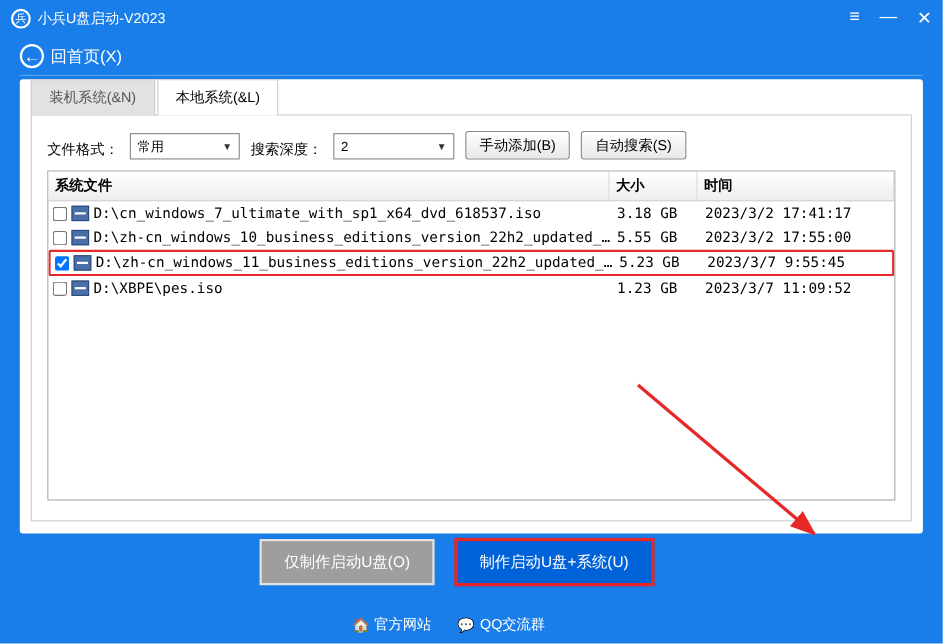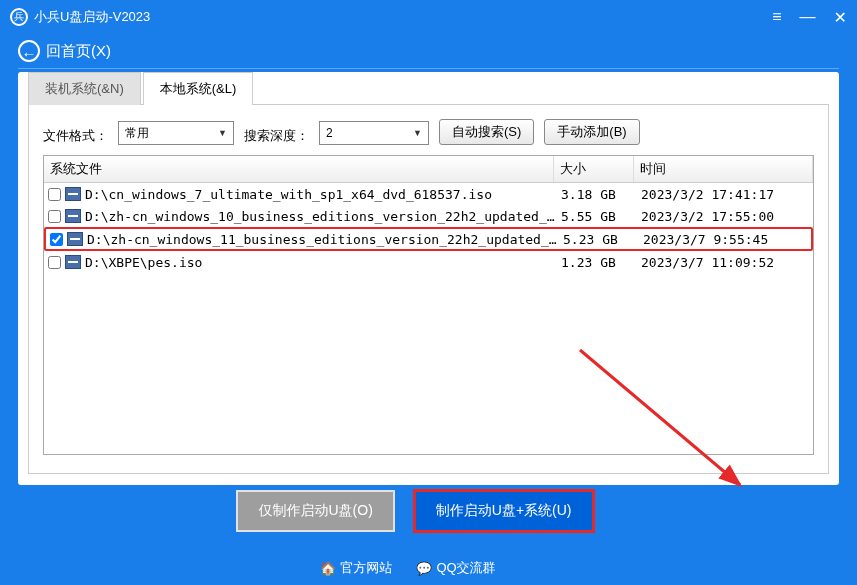--- a/index.html
+++ b/index.html
@@ -18,21 +18,21 @@
   .tabs { display: flex; gap: 2px; padding-left: 10px; }
   .tab { padding: 7px 16px; background: #e2e2e2; color: #555; cursor: pointer; font-size: 13px; border: 1px solid #ccc; border-bottom: none; }
   .tab.active { background: #fff; color: #000; position: relative; z-index: 2; }
   .tab-body { border: 1px solid #ccc; margin: 0 10px 10px 10px; margin-top: -1px; padding: 14px; height: 370px; overflow: hidden; }
   .toolbar { display: flex; align-items: flex-end; gap: 10px; margin-bottom: 10px; }
   .lbl { font-size: 13px; }
   .combo { border: 1px solid #888; height: 24px; padding: 0 6px; background: #fff; display: flex; align-items: center; justify-content: space-between; font-size: 12px; }
   .combo .arrow { font-size: 9px; color: #333; }
   .btn { border: 1px solid #888; background: linear-gradient(#fff,#e8e8e8); padding: 3px 12px; font-size: 13px; cursor: pointer; border-radius: 3px; }
   .filelist { border: 1px solid #aaa; height: 300px; overflow: hidden; }
-  .fl-head { display: flex; background: linear-gradient(#fff,#eee); border-bottom: 1px solid #ccc; font-size: 13px; font-weight: 400; }
+  .fl-head { display: flex; background: linear-gradient(#fff,#eee); border-bottom: 1px solid #ccc; font-size: 13px; font-weight: 700; }
   .fl-head > div { padding: 4px 6px; border-right: 1px solid #ddd; }
   .col-file { flex: 0 0 510px; }
   .col-size { flex: 0 0 80px; }
   .col-time { flex: 1; }
   .fl-row { display: flex; align-items: center; font-family: "SimSun", monospace; font-size: 13px; height: 22px; padding: 0 4px; }
   .fl-row .chk { margin-right: 4px; }
   .fl-row .ficon { width: 16px; height: 14px; background: #4a6fa8; border: 1px solid #2a4c7c; margin-right: 4px; display: inline-block; position: relative; }
   .fl-row .ficon::after { content:""; position:absolute; left:2px; right:2px; top:5px; height:2px; background:#fff; }
   .fl-row .fname { flex: 0 0 476px; white-space: nowrap; overflow: hidden; text-overflow: ellipsis; }
   .fl-row .fsize { flex: 0 0 80px; }
@@ -80,31 +80,31 @@
   <div class="divider"></div>
 
   <div class="content">
     <div class="tabs">
       <div class="tab">装机系统(&amp;N)</div>
       <div class="tab active">本地系统(&amp;L)</div>
     </div>
     <div class="tab-body">
       <div class="toolbar">
         <span class="lbl">文件格式：</span>
-        <div class="combo" style="width:116px">
+        <div class="combo" style="width:100px">
           <span>常用</span>
           <span class="arrow">▼</span>
         </div>
         <span class="lbl">搜索深度：</span>
         <div class="combo" style="width:110px">
           <span>2</span>
           <span class="arrow">▼</span>
         </div>
+        <button class="btn">手动添加(B)</button>
         <button class="btn">自动搜索(S)</button>
-        <button class="btn">手动添加(B)</button>
       </div>
 
       <div class="filelist">
         <div class="fl-head">
           <div class="col-file">系统文件</div>
           <div class="col-size">大小</div>
           <div class="col-time">时间</div>
         </div>
         <div id="rows">
             <div class="fl-row">

